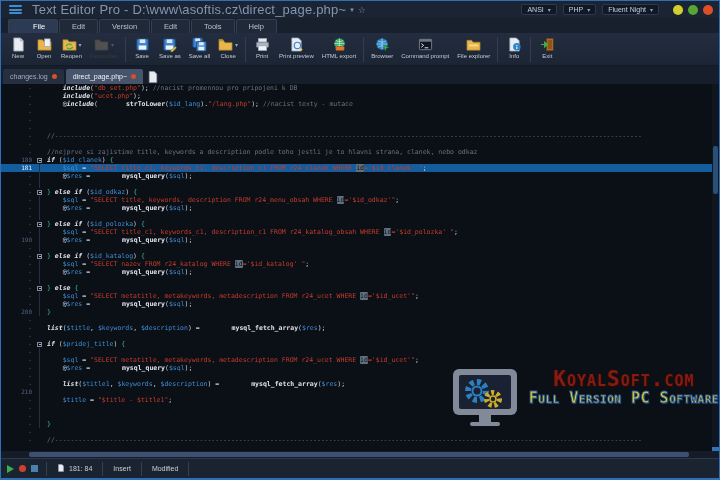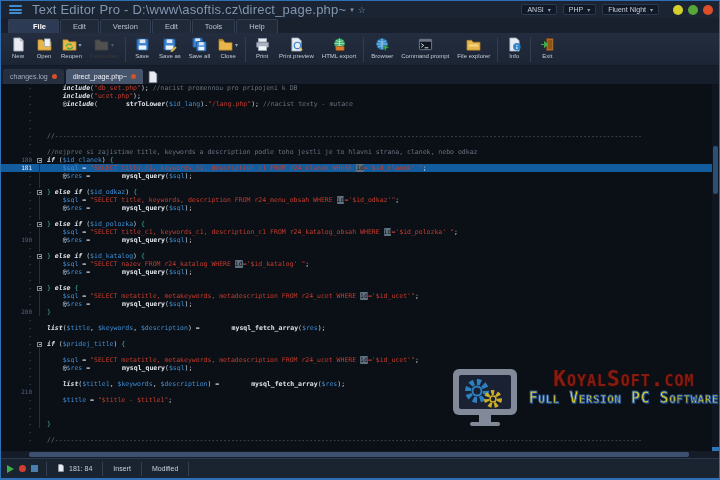--- a/index.html
+++ b/index.html
@@ -15,21 +15,21 @@
   .tstar { color:#7f93ad; font-size:9px; margin-right:4px; }
   .tb-right { margin-left:auto; display:flex; align-items:center; gap:6px; }
   .ddl { background:#121926; border:1px solid #2c3850; color:#c7d0dc; font-size:7px; padding:1px 5px; display:flex; align-items:center; gap:4px; border-radius:2px; cursor:pointer; }
   .ddl .arr { font-size:6px; color:#8fa0b5; }
   .circles { display:flex; gap:5px; margin-left:8px; }
   .circle { width:10px; height:10px; border-radius:50%; cursor:pointer; }
 
   
   .menubar { height:15px; background:#18202e; display:flex; align-items:flex-end; padding-left:7px; gap:1px; flex:0 0 auto; }
   .mitem { font-size:7.5px; color:#b8c2d0; border:1px solid #333f52; border-bottom:none; background:#1f2938; padding:2px 12px 2px; border-radius:2px 2px 0 0; cursor:pointer; }
-  .mitem.active { background:#2d3a54; color:#ffffff; font-weight:bold;padding-left:24px; }
+  .mitem.active { background:#2d3a54; color:#ffffff; font-weight:normal;padding-left:24px; }
 
   
   .toolbar { height:33px; background:linear-gradient(#232d3f,#1c2534); border-bottom:1px solid #12192a; display:flex; align-items:stretch; padding:1px 4px 0; flex:0 0 auto; }
   .tbtn { display:flex; flex-direction:column; align-items:center; justify-content:flex-start; padding:2px 4px 0; min-width:26px; background:none; border:none; cursor:pointer; }
   .tbtn .irow { display:flex; align-items:center; height:16px; }
   .tbtn svg { width:15px; height:15px; display:block; }
   .tbtn .chev { font-size:6px; color:#8fa0b5; margin-left:2px; }
   .tlabel { font-size:6px; color:#c2cbd6; margin-top:1px; white-space:nowrap; }
   .tbtn.disabled { filter:grayscale(1) brightness(.55); cursor:default; }
   .tbtn.disabled .tlabel { color:#5d6878; }

